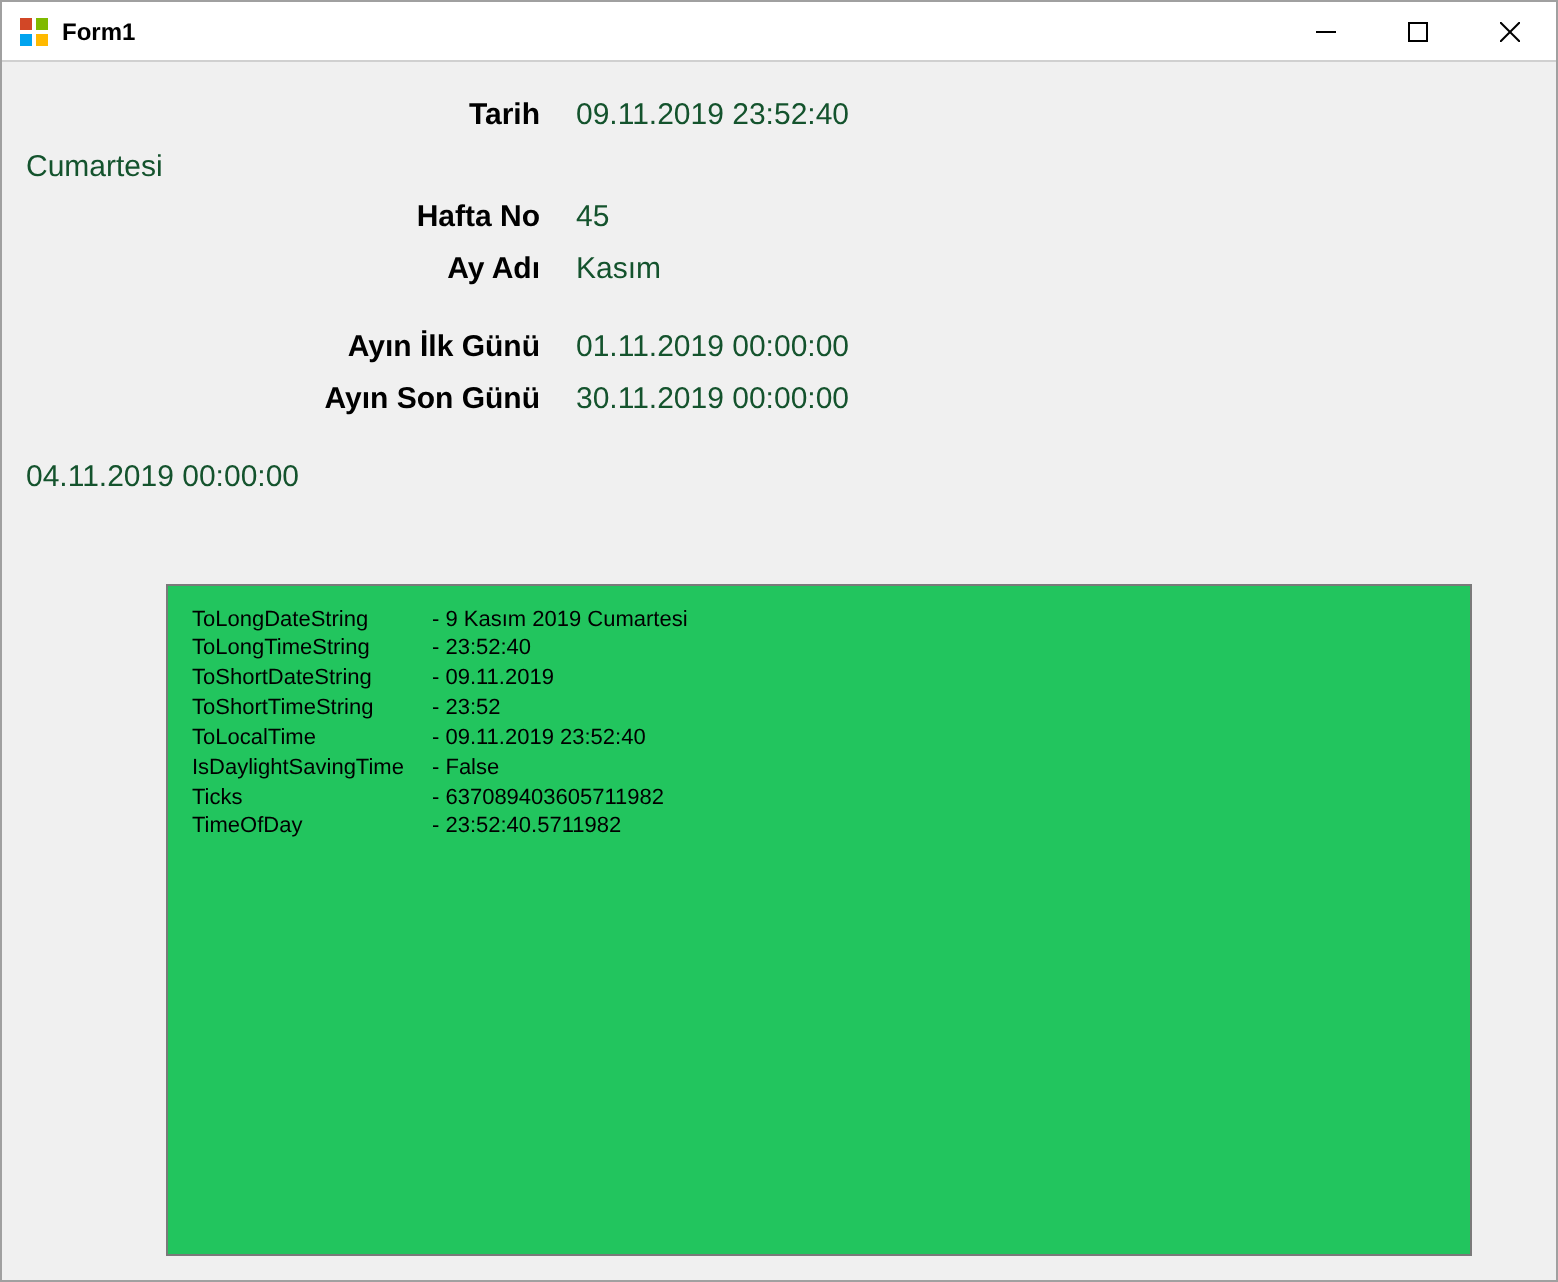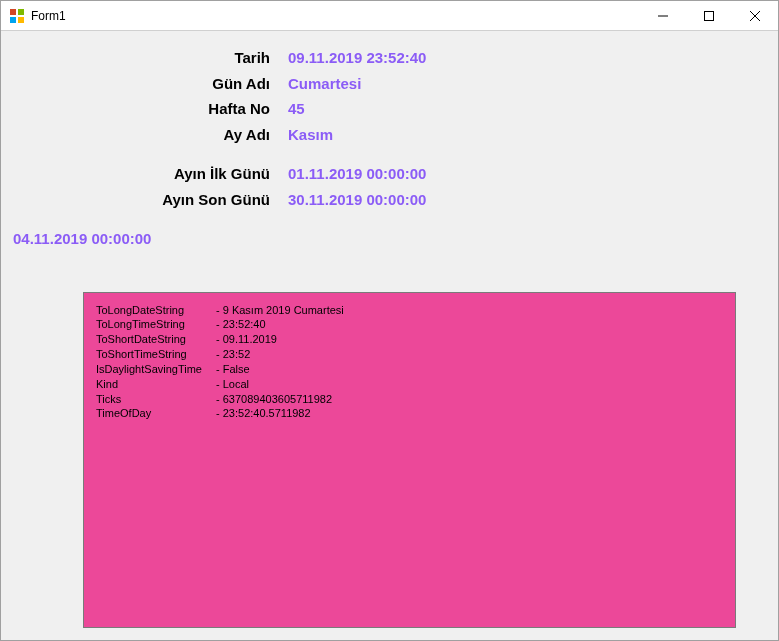--- a/index.html
+++ b/index.html
@@ -31,20 +31,21 @@
     height: 16px;
     margin-right: 6px;
     display: flex;
     align-items: center;
     justify-content: center;
   }
   .titlebar .title {
     font-size: 12px;
     color: #000;
     flex: 1;
+    font-weight: bold;
   }
   .titlebar .controls {
     display: flex;
     height: 100%;
   }
   .titlebar .ctrl {
     width: 46px;
     height: 100%;
     display: flex;
     align-items: center;
@@ -72,32 +73,32 @@
   .info-row .lbl {
     width: 275px;
     text-align: right;
     font-weight: bold;
     font-size: 15px;
     color: #000;
     padding-right: 18px;
     box-sizing: border-box;
   }
   .info-row .val {
-    font-weight: bold;
+    font-weight: normal;
     font-size: 15px;
-    color: #8b5cf6;
+    color: #14532d;
   }
   .gap-med  { height: 14px; }
 
   .details-box {
     margin-top: 40px;
     margin-left: 70px;
     margin-right: 30px;
     border: 1px solid #7a7a7a;
-    background: #ec4899;
+    background: #22c55e;
     flex: 1;
     padding: 10px 12px;
     font-size: 11px;
     line-height: 1.35;
     color: #000;
     overflow: auto;
     box-sizing: border-box;
   }
   .details-row {
     white-space: pre;
@@ -143,21 +144,20 @@
   </div>
 
   <div class="client">
     <div class="info-block">
 
       <div class="info-row">
         <div class="lbl">Tarih</div>
         <div class="val">09.11.2019 23:52:40</div>
       </div>
       <div class="info-row">
-        <div class="lbl">Gün Adı</div>
         <div class="val">Cumartesi</div>
       </div>
       <div class="info-row">
         <div class="lbl">Hafta No</div>
         <div class="val">45</div>
       </div>
       <div class="info-row">
         <div class="lbl">Ay Adı</div>
         <div class="val">Kasım</div>
       </div>
@@ -179,19 +179,19 @@
         <div class="val">04.11.2019 00:00:00</div>
       </div>
 
     </div>
 
     <div class="details-box">
       <div class="details-row"><span class="dk">ToLongDateString</span><span>- 9 Kasım 2019 Cumartesi</span></div>
       <div class="details-row"><span class="dk">ToLongTimeString</span><span>- 23:52:40</span></div>
       <div class="details-row"><span class="dk">ToShortDateString</span><span>- 09.11.2019</span></div>
       <div class="details-row"><span class="dk">ToShortTimeString</span><span>- 23:52</span></div>
+      <div class="details-row"><span class="dk">ToLocalTime</span><span>- 09.11.2019 23:52:40</span></div>
       <div class="details-row"><span class="dk">IsDaylightSavingTime</span><span>- False</span></div>
-      <div class="details-row"><span class="dk">Kind</span><span>- Local</span></div>
       <div class="details-row"><span class="dk">Ticks</span><span>- 637089403605711982</span></div>
       <div class="details-row"><span class="dk">TimeOfDay</span><span>- 23:52:40.5711982</span></div>
     </div>
   </div>
 </div>
 
 </body></html>

